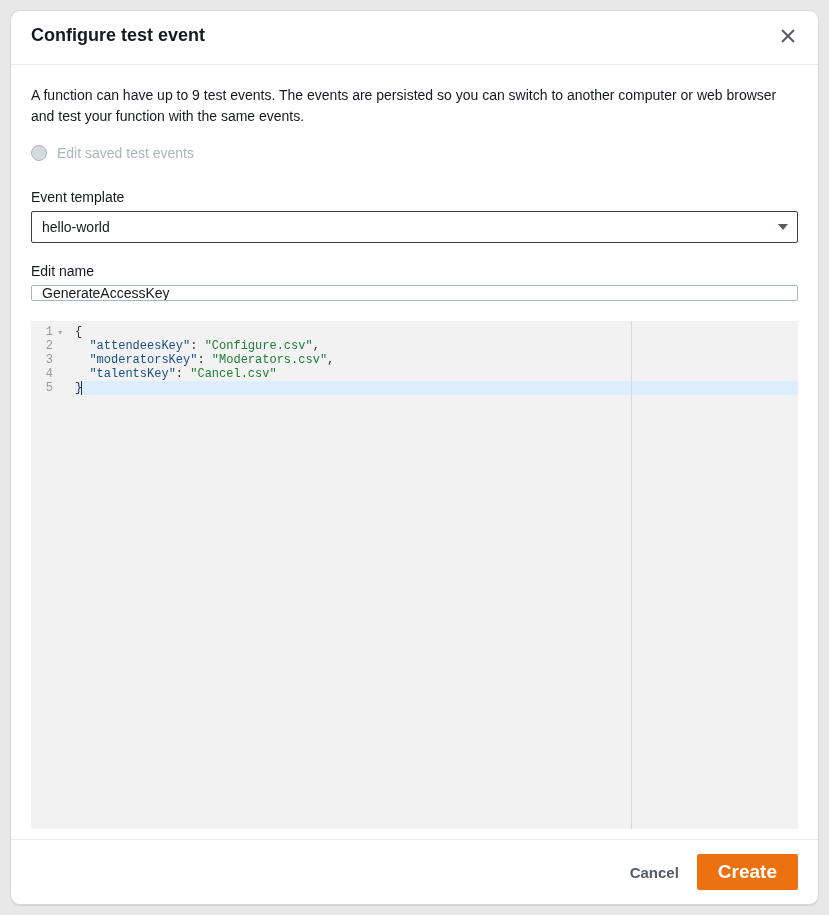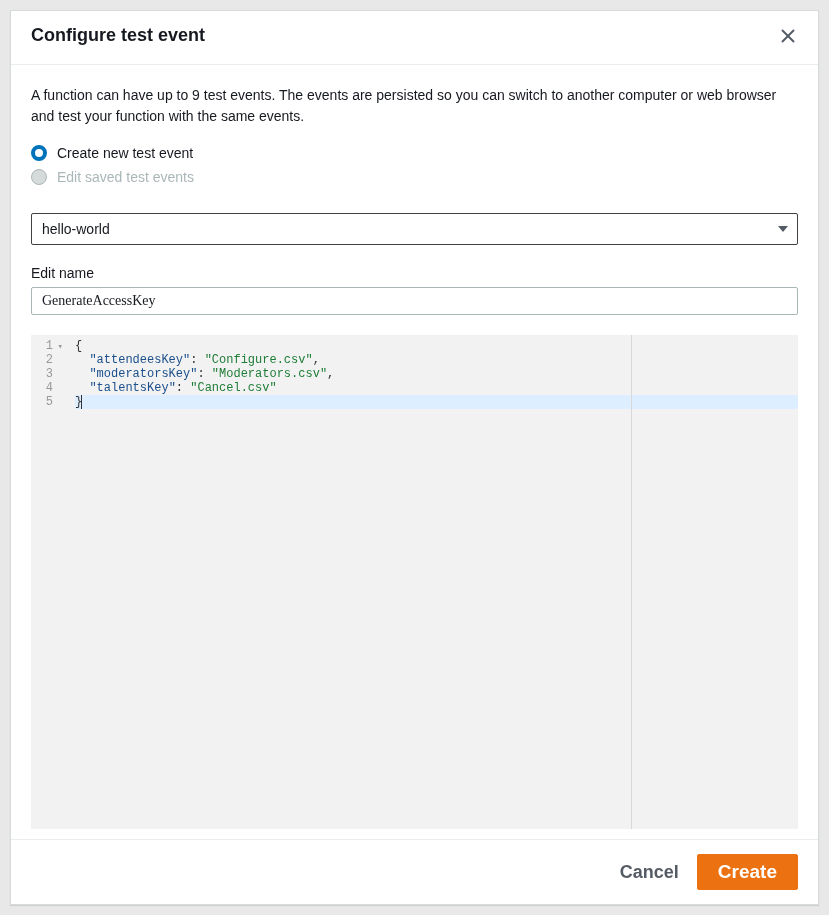--- a/index.html
+++ b/index.html
@@ -11,21 +11,21 @@
   }
   .backdrop { width: 829px; height: 915px; padding: 10px 10px; }
   .modal {
     background: #ffffff;
     border: 1px solid #d5dbdb;
     box-shadow: 0 1px 1px rgba(0,0,0,.1);
     width: 809px;
     height: 895px;
     display: flex;
     flex-direction: column;
-    border-radius: 0;
+    border-radius: 10px;
   }
   .modal-header {
     display: flex; align-items: center; justify-content: space-between;
     padding: 14px 20px 18px 20px;
     border-bottom: 1px solid #eaeded;
   }
   .modal-title { font-size: 18px; font-weight: 700; color: #16191f; }
   .close-btn {
     width: 20px; height: 20px; position: relative; cursor: pointer;
     display:flex;align-items:center;justify-content:center;
@@ -58,23 +58,23 @@
     background: #ffffff;
     padding: 0 32px 0 10px;
     font-size: 14px;
     display:flex; align-items:center;
   }
   .select-caret {
     position:absolute; right:10px; top:50%; transform: translateY(-50%);
     width:0;height:0;border-left:5px solid transparent;border-right:5px solid transparent;border-top:6px solid #545b64;
   }
   .text-input {
-    width: 100%; height: 28px;
+    width: 100%; height: 16px;
     border: 1px solid #aab7b8; border-radius: 2px;
-    padding: 0 10px; font-size: 14px; color:#16191f;font-family:Liberation Serif, serif;
+    padding: 0 10px; font-size: 14px; color:#16191f;
   }
   .editor {
     flex: 1 1 auto;
     border: none;
     background: #f2f2f2;
     display: flex;
     font-family: Menlo, Monaco, Consolas, "Courier New", monospace;
     font-size: 12px; line-height: 14px;
     overflow:hidden;
     margin-bottom: 10px;
@@ -105,21 +105,21 @@
   .rule-margin {
     position:absolute; top:0; bottom:0; left: 560px;
     border-left: 1px solid #d8d8d8;
   }
   .modal-footer {
     border-top: 1px solid #eaeded;
     padding: 14px 20px;
     display:flex; justify-content:flex-end; align-items:center; gap: 14px;
   }
   .btn-text {
-    background:none;border:none;color:#545b64;font-size:18px;cursor:pointer;padding:6px 4px;font-weight:700;
+    background:none;border:none;color:#545b64;font-size:15px;cursor:pointer;padding:6px 4px;font-weight:700;
   }
   .btn-secondary {
     background:#ffffff; border:1px solid #545b64; color:#545b64;
     padding: 6px 20px; font-size:14px; font-weight:700; cursor:pointer; border-radius:2px;
   }
   .btn-primary {
     background:#ec7211; border:1px solid #ec7211; color:#ffffff;
     padding: 6px 20px; font-size:19px; font-weight:700; cursor:pointer; border-radius:2px;
   }
 </style>
@@ -136,31 +136,28 @@
           <line x1="1" y1="1" x2="13" y2="13"></line>
           <line x1="13" y1="1" x2="1" y2="13"></line>
         </svg>
       </div>
     </div>
 
     <div class="modal-body">
       <p class="intro">A function can have up to 9 test events. The events are persisted so you can switch to another computer or web browser and test your function with the same events.</p>
 
       <div class="radio-group">
-        <div class="radio-row">
-          <span class="radio-dot"></span>
-          <span class="radio-label">Create new test event</span>
-        </div>
         <div class="radio-row disabled">
           <span class="radio-dot unselected"></span>
           <span class="radio-label muted">Edit saved test events</span>
         </div>
       </div>
 
       <div class="field-block">
+        <label class="field-label">Event template</label>
         <div class="select-wrap">
           <div class="select-input">hello-world</div>
           <div class="select-caret"></div>
         </div>
       </div>
 
       <div class="field-block">
         <label class="field-label">Edit name</label>
         <input class="text-input" type="text" value="GenerateAccessKey" style="">
       </div>

